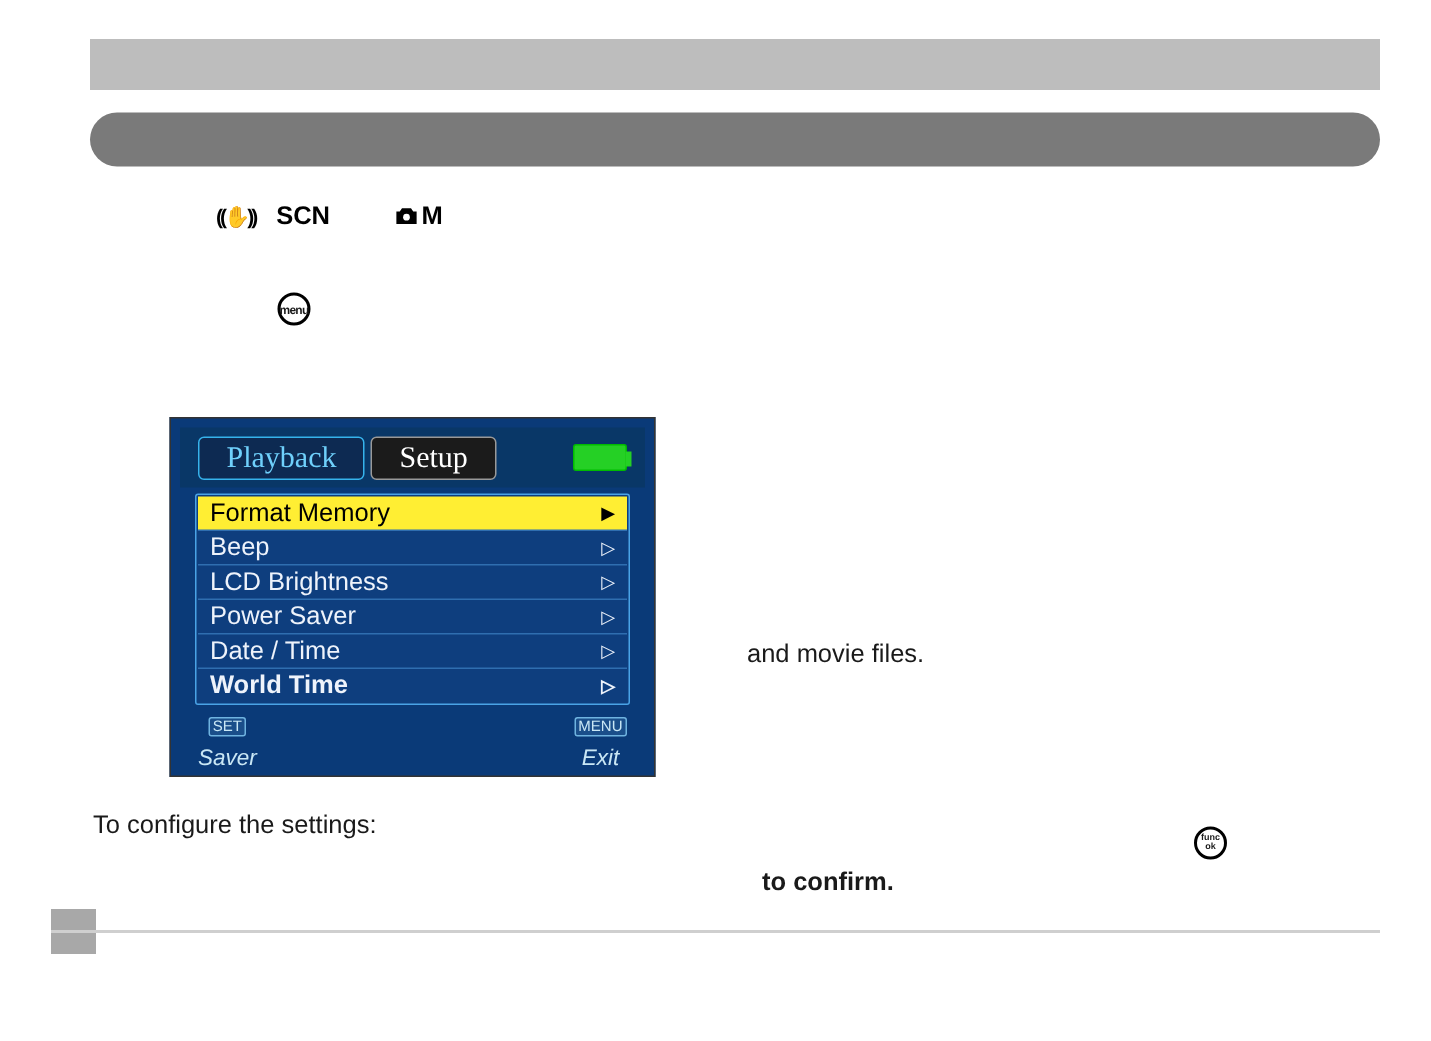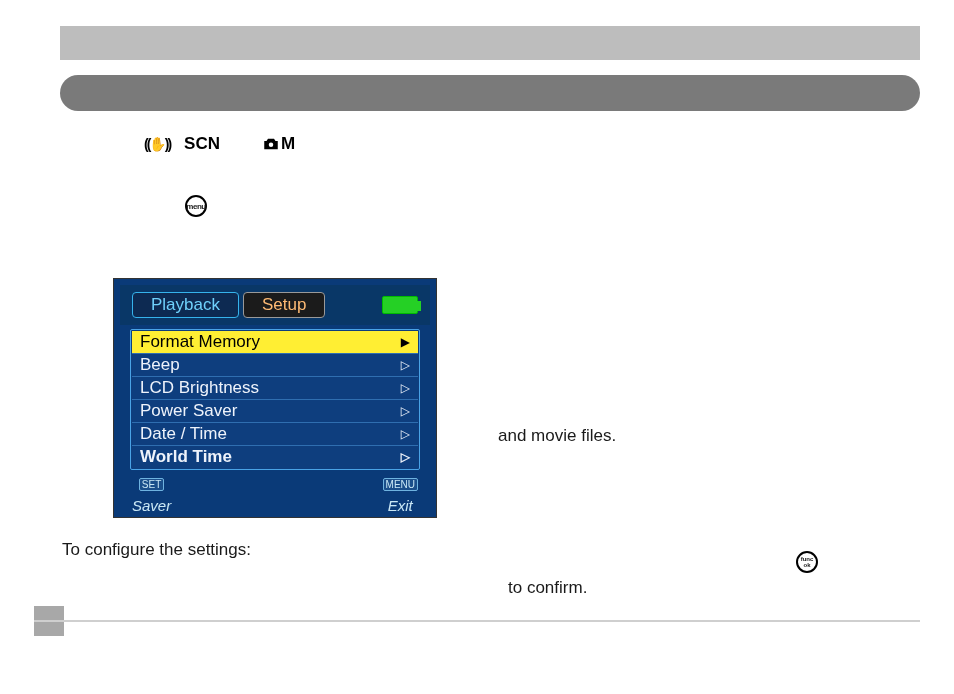--- a/index.html
+++ b/index.html
@@ -71,20 +71,21 @@
   }
   .configure-text {
     position:absolute;
     left:62px;
     top:540px;
   }
   .confirm-text {
     position:absolute;
     left:508px;
     top:578px;
+    font-weight:bold;
   }
   
   .lcd {
     position:absolute;
     left:113px;
     top:278px;
     width:324px;
     height:240px;
     background:#0a3a78;
     border:1px solid #333;
@@ -96,31 +97,31 @@
   }
   .tab-row {
     display:flex;
     gap:4px;
     padding:4px 12px;
     align-items:center;
     background:#093767;
     height:40px;
   }
   .tab {
-    font-family:Liberation Sans, sans-serif;
-    font-size:17px;
+    font-family:Liberation Serif, serif;
+    font-size:20px;
     color:#6fd0fb;
     padding:2px 18px;
     border-radius:4px;
     background:#0d2a52;
     border:1px solid #36b3ec;
   }
   .tab.active {
     background:#1b1b1b;
-    color:#fdba74;
+    color:#ffffff;
     border:1px solid #999;
   }
   .battery {
     margin-left:auto;
     width:36px;height:18px;
     background:#25d025;
     border:1px solid #0b0;
     border-radius:2px;
     position:relative;
   }

